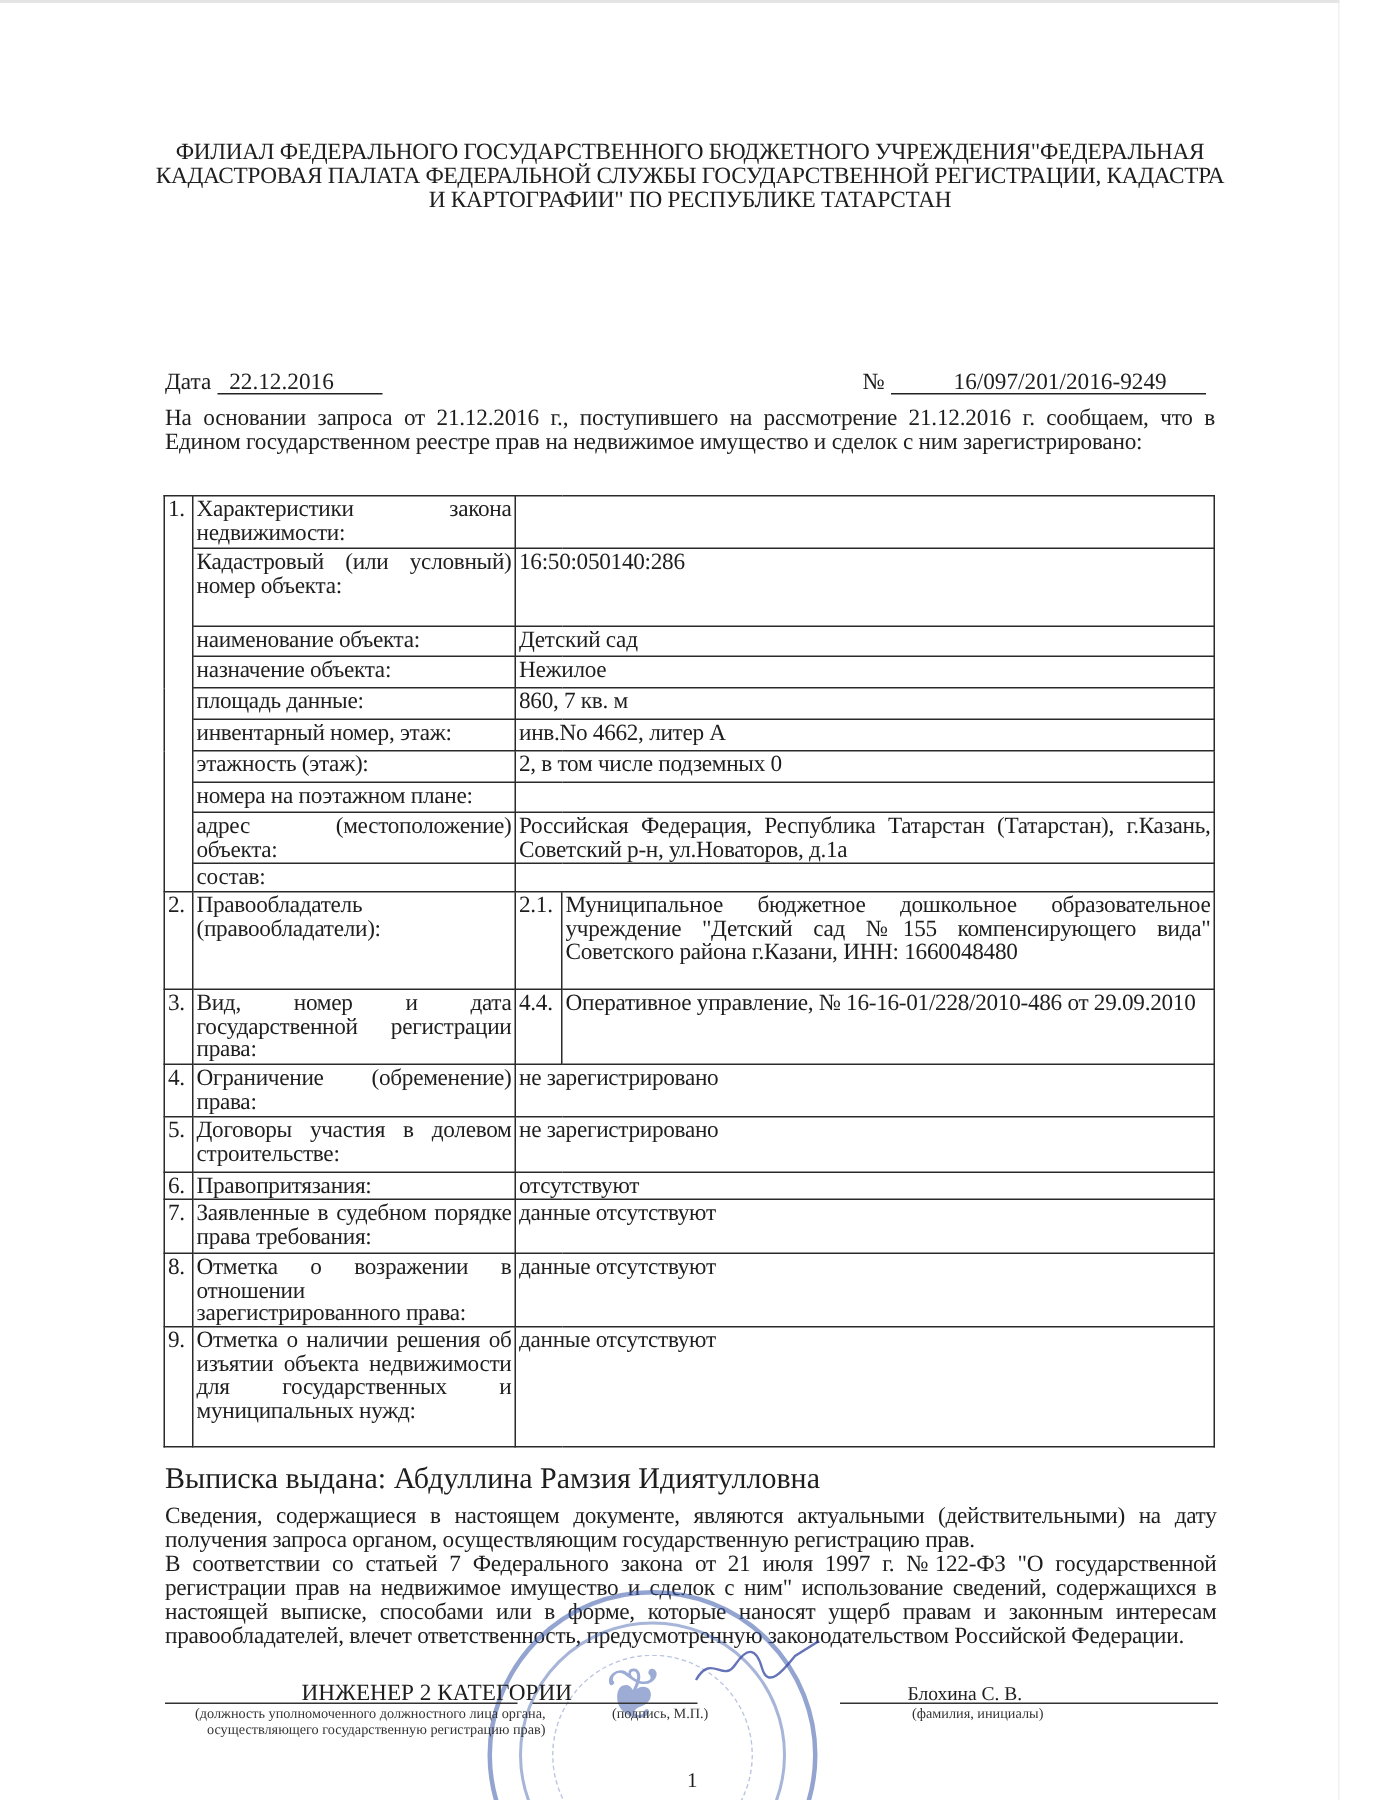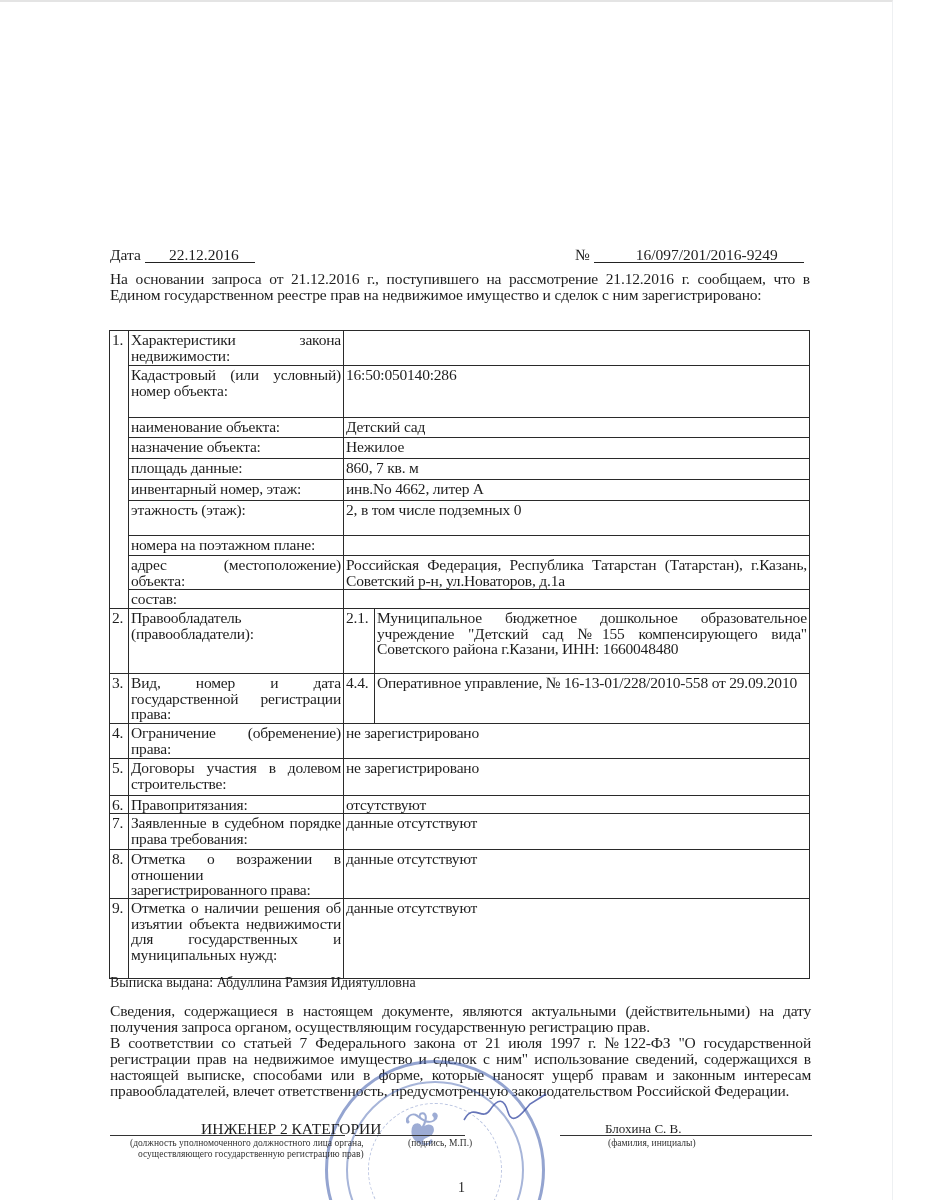--- a/index.html
+++ b/index.html
@@ -24,21 +24,21 @@
   .header .h2 { margin: 0 0 12px 0; }
   .header .h3 { margin: 0; font-weight: bold; font-size: 15.5px; line-height: 15px; }
 
   .meta-row {
     position: absolute; top: 246px; left: 110px; width: 700px; height: 18px;
     font-size: 15.5px;
   }
   .meta-row .date { position: absolute; left: 0; top: 0; }
   .meta-row .num { position: absolute; left: 465px; top: 0; }
   .u { display: inline-block; border-bottom: 1px solid #222; line-height: 15px; }
-  .date .u { width: 110px; padding-left: 8px; box-sizing: border-box; text-align: center; }
+  .date .u { width: 110px; padding-left: 8px; box-sizing: border-box; }
   .num .u { width: 210px; padding-left: 42px; box-sizing: border-box; }
 
   .intro {
     position: absolute; left: 110px; top: 271px; width: 700px;
     font-size: 15.5px; line-height: 16px; text-align: justify;
     letter-spacing: -0.15px;
   }
 
   table.reg {
     position: absolute; left: 109px; top: 330px; width: 701px;
@@ -49,21 +49,21 @@
     border: 1.6px solid #2a2a2a; padding: 1px 2px 0 2px; vertical-align: top;
     letter-spacing: -0.2px;
   }
   td.n { width: 15px; padding-left: 2px; padding-right: 0; }
   td.lbl { width: 209px; text-align: justify; text-align-last: auto; }
   td.sub { width: 27px; padding-left: 2px; padding-right: 0; }
   td.val { text-align: left; }
   td.val.j { text-align: justify; }
 
   .issued {
-    position: absolute; left: 110px; top: 975px; font-size: 14px;
+    position: absolute; left: 110px; top: 975px; font-size: 20px;
   }
   .notice {
     position: absolute; left: 110px; top: 1003px; width: 701px;
     font-size: 15.5px; line-height: 16px; text-align: justify;
     letter-spacing: -0.2px;
   }
   .notice p { margin: 0; }
 
   .sig {
     position: absolute; left: 110px; top: 1121px; width: 702px; height: 40px;
@@ -104,20 +104,21 @@
   .page-num {
     position: absolute; left: 458px; top: 1180px; font-size: 14px;
   }
 </style>
 </head>
 <body>
 
 <div class="page-edge"></div>
 
 <div class="header">
+  <div class="h2">ФИЛИАЛ ФЕДЕРАЛЬНОГО ГОСУДАРСТВЕННОГО БЮДЖЕТНОГО УЧРЕЖДЕНИЯ"ФЕДЕРАЛЬНАЯ КАДАСТРОВАЯ ПАЛАТА ФЕДЕРАЛЬНОЙ СЛУЖБЫ ГОСУДАРСТВЕННОЙ РЕГИСТРАЦИИ, КАДАСТРА И КАРТОГРАФИИ" ПО РЕСПУБЛИКЕ ТАТАРСТАН</div>
 </div>
 
 <div class="meta-row">
   <div class="date">
     <span>Дата</span>
     <span class="u">22.12.2016</span>
   </div>
   <div class="num">
     <span>№</span>
     <span class="u">16/097/201/2016-9249</span>
@@ -152,21 +153,21 @@
     <td colspan="2" class="val">Нежилое</td>
   </tr>
   <tr style="height:21px">
     <td class="lbl">площадь данные:</td>
     <td colspan="2" class="val">860, 7 кв. м</td>
   </tr>
   <tr style="height:21px">
     <td class="lbl">инвентарный номер, этаж:</td>
     <td colspan="2" class="val">инв.No 4662, литер А</td>
   </tr>
-  <tr style="height:35px">
+  <tr style="height:21px">
     <td class="lbl">этажность (этаж):</td>
     <td colspan="2" class="val">2, в том числе подземных 0</td>
   </tr>
   <tr style="height:20px">
     <td class="lbl">номера на поэтажном плане:</td>
     <td colspan="2" class="val"></td>
   </tr>
   <tr style="height:34px">
     <td class="lbl">адрес (местоположение) объекта:</td>
     <td colspan="2" class="val j">Российская Федерация, Республика Татарстан (Татарстан), г.Казань, Советский р-н, ул.Новаторов, д.1а</td>
@@ -179,21 +180,21 @@
   <tr style="height:65px">
     <td class="n">2.</td>
     <td class="lbl">Правообладатель (правообладатели):</td>
     <td class="sub">2.1.</td>
     <td class="val j">Муниципальное бюджетное дошкольное образовательное учреждение "Детский сад №155 компенсирующего вида" Советского района г.Казани, ИНН: 1660048480</td>
   </tr>
   <tr style="height:50px">
     <td class="n">3.</td>
     <td class="lbl">Вид, номер и дата государственной регистрации права:</td>
     <td class="sub">4.4.</td>
-    <td class="val j">Оперативное управление, № 16-13-01/228/2010-558 от 29.09.2010</td>
+    <td class="val j">Оперативное управление, № 16-16-01/228/2010-486 от 29.09.2010</td>
   </tr>
   <tr style="height:35px">
     <td class="n">4.</td>
     <td class="lbl">Ограничение (обременение) права:</td>
     <td colspan="2" class="val">не зарегистрировано</td>
   </tr>
   <tr style="height:37px">
     <td class="n">5.</td>
     <td class="lbl">Договоры участия в долевом строительстве:</td>
     <td colspan="2" class="val">не зарегистрировано</td>

